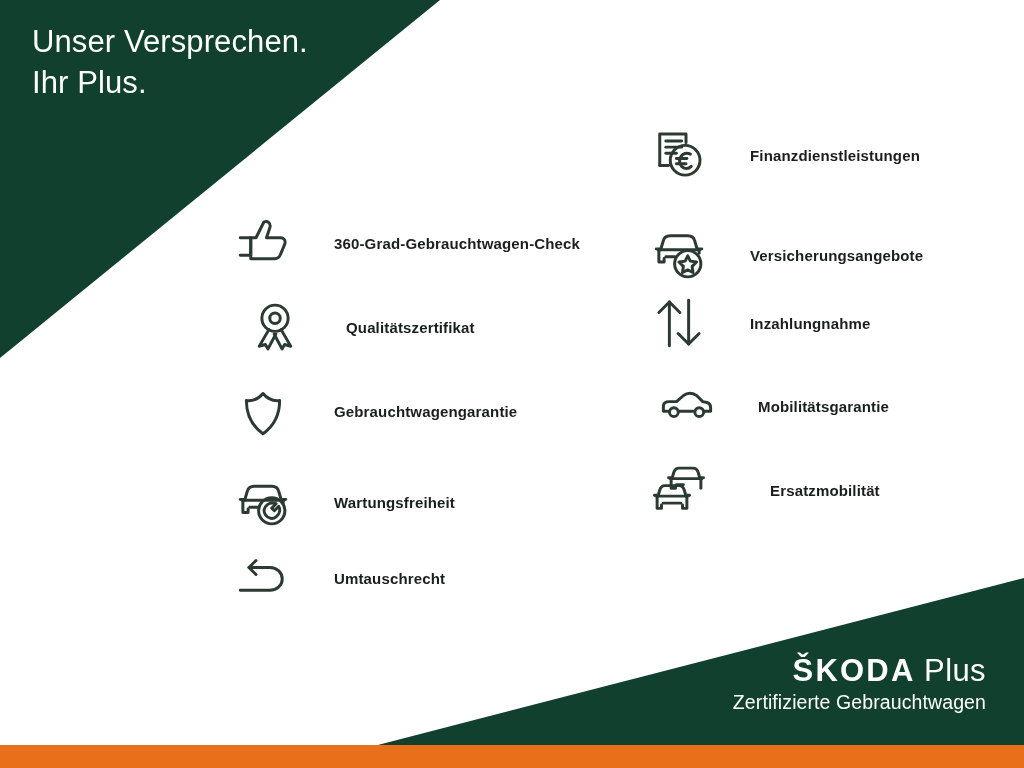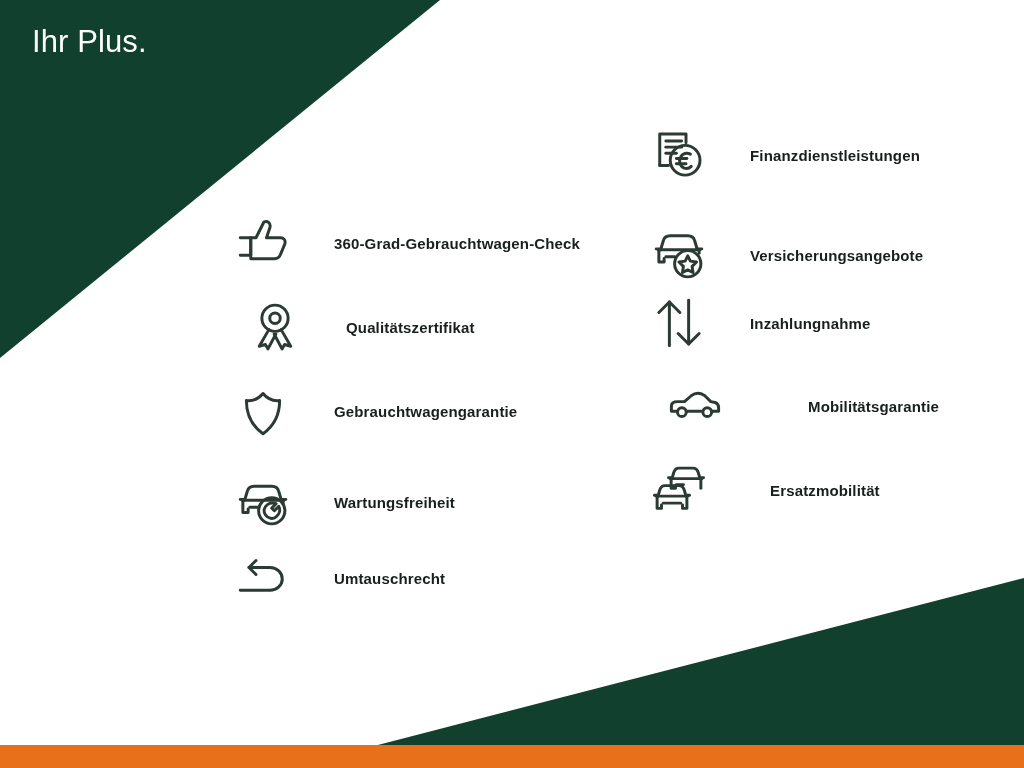--- a/index.html
+++ b/index.html
@@ -119,20 +119,21 @@
 <div id="stage">
 
   <svg class="shape" viewBox="0 0 1024 768" preserveAspectRatio="none">
     <rect x="0" y="0" width="1024" height="768" fill="#ffffff"></rect>
     <polygon points="0,0 440,0 0,358" fill="#11402f"></polygon>
     <polygon points="1024,578 1024,746 374,746" fill="#11402f"></polygon>
     <rect x="0" y="745" width="1024" height="23" fill="#e8701a"></rect>
   </svg>
 
   <div id="headline">
+    <span class="hl-line">Unser Versprechen.</span>
     <span class="hl-line">Ihr Plus.</span>
   </div>
 
   <div class="col" id="col-left">
 
     <div class="feature" style="top:6px;left:0;">
       <span class="ficon">
         <svg viewBox="0 0 64 64">
           <path d="M6 26 H18 V46 H6"></path>
           <path d="M18 26 L24 26 L33 8 C37 6 41 9 40 14 L36 26 L52 26 C56 26 58 29 57 33 L52 45 C51 48 48 50 45 50 H18 Z"></path>
@@ -232,21 +233,21 @@
         <svg viewBox="0 0 64 64">
           <path d="M21 58 V8"></path>
           <path d="M9 20 L21 8 L33 20"></path>
           <path d="M43 6 V56"></path>
           <path d="M31 44 L43 56 L55 44"></path>
         </svg>
       </span>
       <span class="flabel">Inzahlungnahme</span>
     </div>
 
-    <div class="feature" style="top:257px;left:16px;gap:42px;">
+    <div class="feature" style="top:257px;left:8px;">
       <span class="ficon">
         <svg viewBox="0 0 64 64">
           <path d="M5 32 C5 28 8 27 12 27 L20 27 L28 20 C32 17 38 17 43 20 L50 27 L55 28 C58 29 59 31 59 34 L59 38 H52"></path>
           <path d="M39 38 H23"></path>
           <path d="M10 38 H5 V33"></path>
           <circle cx="17" cy="39" r="5"></circle>
           <circle cx="46" cy="39" r="5"></circle>
         </svg>
       </span>
       <span class="flabel">Mobilitätsgarantie</span>
@@ -269,14 +270,21 @@
           <path d="M14 47 H34"></path>
           <path d="M4 38 H8"></path>
           <path d="M40 38 H44"></path>
         </svg>
       </span>
       <span class="flabel">Ersatzmobilität</span>
     </div>
 
   </div>
 
+  <div id="brand">
+    <div class="brand-top">
+      <span class="brand-skoda">ŠKODA</span>
+      <span class="brand-plus">Plus</span>
+    </div>
+    <div class="brand-sub">Zertifizierte Gebrauchtwagen</div>
+  </div>
 
 </div>
 
 </body></html>

